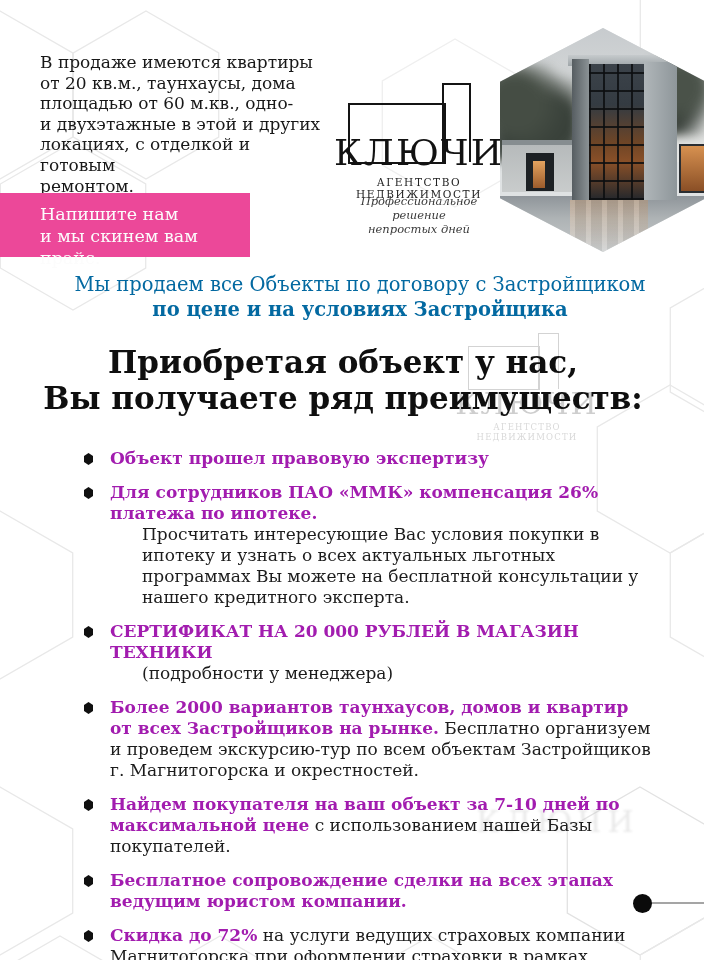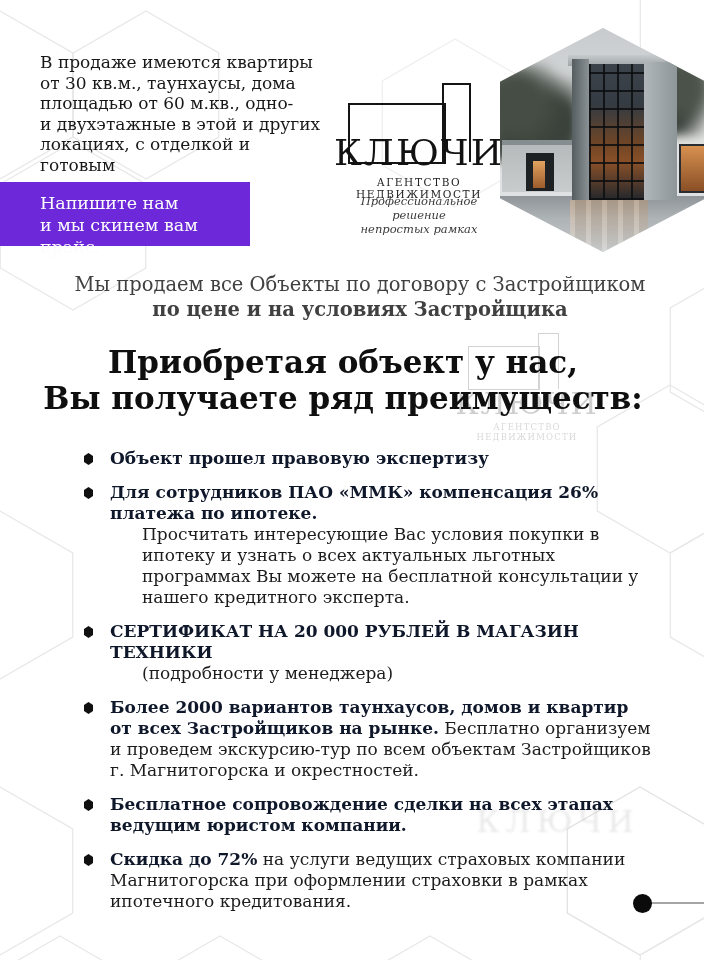--- a/index.html
+++ b/index.html
@@ -3,21 +3,21 @@
 <meta charset="utf-8">
 <style>
   html,body{margin:0;padding:0;background:#fff;}
   .page{position:relative;width:704px;height:960px;overflow:hidden;background:#ffffff;
         font-family:"DejaVu Serif","Liberation Serif",serif;color:#1a1a1a;}
   svg.hexbg{position:absolute;left:0;top:0;z-index:0;}
   
   .intro{position:absolute;left:40px;top:52px;width:290px;z-index:2;
          font-size:17px;line-height:20.6px;color:#181818;}
   
-  .write-box{position:absolute;left:0;top:182px;width:250px;height:64px;background:#6d28d9;
+  .write-box{position:absolute;left:0;top:193px;width:250px;height:64px;background:#ec4899;
              color:#fcfcfc;z-index:2;padding:10px 0 0 40px;box-sizing:border-box;
              font-size:17.5px;line-height:22px;}
   
   .logo{position:absolute;left:334px;top:80px;width:170px;height:150px;z-index:2;}
   .key-rect{position:absolute;left:14px;top:23px;width:94px;height:57px;border:2.5px solid #141414;}
   .key-shaft{position:absolute;left:108px;top:3px;width:25px;height:77px;border:2.5px solid #141414;border-bottom:none;}
   .logo-name{position:absolute;left:0;top:52px;width:100%;text-align:center;
              font-size:36px;letter-spacing:2px;color:#121212;background:transparent;}
   .logo-sub{position:absolute;left:0;top:96px;width:100%;text-align:center;
             font-size:10.5px;letter-spacing:1.6px;color:#222;}
@@ -48,39 +48,39 @@
                 repeating-linear-gradient(0deg,rgba(12,14,16,.85) 0 2px,transparent 2px 18px);}
   .hh-wall{left:70%;top:15%;width:16%;height:62%;background:linear-gradient(90deg,#b0b6b9,#8e969a);}
   .hh-win-r{left:87%;top:52%;width:13%;height:20%;background:linear-gradient(180deg,#d79150,#8a4f26);border:2px solid #2a2e32;}
   .hh-ground{left:0;right:0;bottom:0;height:25%;
      background:linear-gradient(180deg,#8f959a 0%,#aeb3b5 40%,#c6c9ca 100%);}
   .hh-refl{left:34%;bottom:0;width:38%;height:23%;opacity:.8;
      background:linear-gradient(180deg,rgba(216,142,74,.35),rgba(255,255,255,0)),
                 repeating-linear-gradient(90deg,rgba(250,250,250,.4) 0 5px,transparent 5px 16px);}
   
   .statement{position:absolute;left:0;top:272px;width:720px;text-align:center;z-index:2;
-             font-size:19.5px;line-height:25px;color:#404040;}
+             font-size:19.5px;line-height:25px;color:#0369a1;}
   .statement .b{font-weight:bold;}
   .heading{position:absolute;left:0;top:345px;width:720px;text-align:center;z-index:2;
            font-weight:bold;font-size:31px;line-height:35.5px;color:#0f0f0f;transform:translateX(-17px);}
   
   .watermark1{position:absolute;left:452px;top:346px;width:150px;height:92px;z-index:1;opacity:.5;}
   .wm-rect{position:absolute;left:16px;top:0;width:70px;height:42px;border:1.5px solid #a8a8a8;}
   .wm-shaft{position:absolute;left:86px;top:-13px;width:19px;height:55px;border:1.5px solid #a8a8a8;border-bottom:none;}
   .wm-name{position:absolute;left:0;top:40px;width:100%;text-align:center;font-size:30px;letter-spacing:2px;color:#9e9e9e;}
   .wm-sub{position:absolute;left:0;top:76px;width:100%;text-align:center;font-size:8.5px;letter-spacing:1.2px;color:#b3b3b3;}
   .watermark2{position:absolute;left:448px;top:804px;width:220px;z-index:1;text-align:center;
               font-size:30px;letter-spacing:6px;color:#cfcfcf;opacity:.45;filter:blur(1.3px);}
   
   .benefits{position:absolute;left:84px;top:448px;width:580px;z-index:2;list-style:none;margin:0;padding:0;}
   .benefits li{display:flex;gap:17px;margin-bottom:13px;}
   .bullet-dot{flex:0 0 auto;width:9px;height:12px;margin-top:5px;background:#101010;
               clip-path:polygon(50% 0,100% 25%,100% 75%,50% 100%,0 75%,0 25%);}
   .benefits p{margin:0;width:545px;font-size:17px;line-height:21px;color:#1c1c1c;}
-  .benefits strong{font-weight:bold;color:#0f172a;}
+  .benefits strong{font-weight:bold;color:#a21caf;}
   .benefits .nl{display:block;margin-left:32px;}
   
   .dot{position:absolute;left:633px;top:894px;width:19px;height:19px;border-radius:50%;background:#0b0b0b;z-index:3;}
   .dot-line{position:absolute;left:650px;top:902px;width:70px;height:2px;background:#a5a5a5;z-index:2;}
 </style>
 </head>
 <body>
 
 <div class="page">
 
@@ -99,40 +99,40 @@
       <polygon points="0,-84 72.7,-42 72.7,42 0,84 -72.7,42 -72.7,-42" transform="translate(640,871)" stroke="#e2e2e2"></polygon>
       <polygon points="0,-84 72.7,-42 72.7,42 0,84 -72.7,42 -72.7,-42" transform="translate(60,1020)"></polygon>
       <polygon points="0,-84 72.7,-42 72.7,42 0,84 -72.7,42 -72.7,-42" transform="translate(220,1020)"></polygon>
       <polygon points="0,-84 72.7,-42 72.7,42 0,84 -72.7,42 -72.7,-42" transform="translate(430,1020)"></polygon>
       <polygon points="0,-84 72.7,-42 72.7,42 0,84 -72.7,42 -72.7,-42" transform="translate(713,997)"></polygon>
     </g>
   </svg>
 
   <div class="intro">
     <div>В продаже имеются квартиры</div>
-    <div>от 30 кв.м., таунхаусы, дома</div>
+    <div>от 20 кв.м., таунхаусы, дома</div>
     <div>площадью от 60 м.кв., одно-</div>
     <div>и двухэтажные в этой и других</div>
     <div>локациях, с отделкой и готовым</div>
     <div>ремонтом.</div>
   </div>
 
   <div class="write-box">
     <div>Напишите нам</div>
     <div>и мы скинем вам прайс.</div>
   </div>
 
   <div class="logo">
     <div class="key-rect"></div>
     <div class="key-shaft"></div>
     <div class="logo-name">КЛЮЧИ</div>
     <div class="logo-sub">АГЕНТСТВО НЕДВИЖИМОСТИ</div>
     <div class="logo-tag">
       <div>Профессиональное решение</div>
-      <div>непростых рамках</div>
+      <div>непростых дней</div>
     </div>
   </div>
 
   <div class="hero-hex">
     <div class="hh hh-sky"></div>
     <div class="hh hh-trees-l"></div>
     <div class="hh hh-trees-r"></div>
     <div class="hh hh-ground"></div>
     <div class="hh hh-wing">
       <div class="hh-door"></div>
@@ -180,20 +180,25 @@
       <p><strong>СЕРТИФИКАТ НА 20 000 РУБЛЕЙ В МАГАЗИН ТЕХНИКИ</strong>
       <span class="nl">(подробности у менеджера)</span></p>
     </li>
     <li>
       <span class="bullet-dot"></span>
       <p><strong>Более 2000 вариантов таунхаусов, домов и квартир от всех Застройщиков на рынке.</strong>
       <span>Бесплатно организуем и проведем экскурсию-тур по всем объектам Застройщиков г. Магнитогорска и окрестностей.</span></p>
     </li>
     <li>
       <span class="bullet-dot"></span>
+      <p><strong>Найдем покупателя на ваш объект за 7-10 дней по максимальной цене</strong>
+      <span>с использованием нашей Базы покупателей.</span></p>
+    </li>
+    <li>
+      <span class="bullet-dot"></span>
       <p><strong>Бесплатное сопровождение сделки на всех этапах ведущим юристом компании.</strong></p>
     </li>
     <li>
       <span class="bullet-dot"></span>
       <p><strong>Скидка до 72%</strong>
       <span>на услуги ведущих страховых компании Магнитогорска при оформлении страховки в рамках ипотечного кредитования.</span></p>
     </li>
   </ul>
 
   <div class="watermark2">КЛЮЧИ</div>

